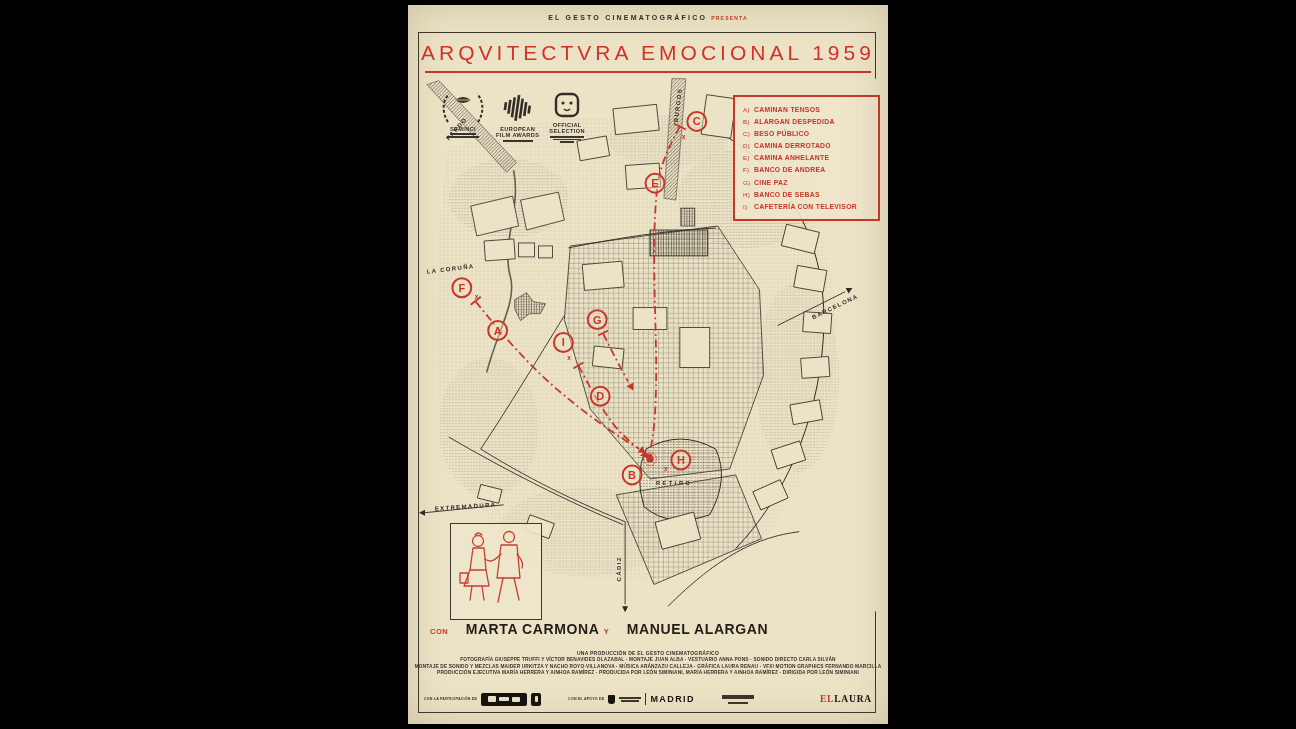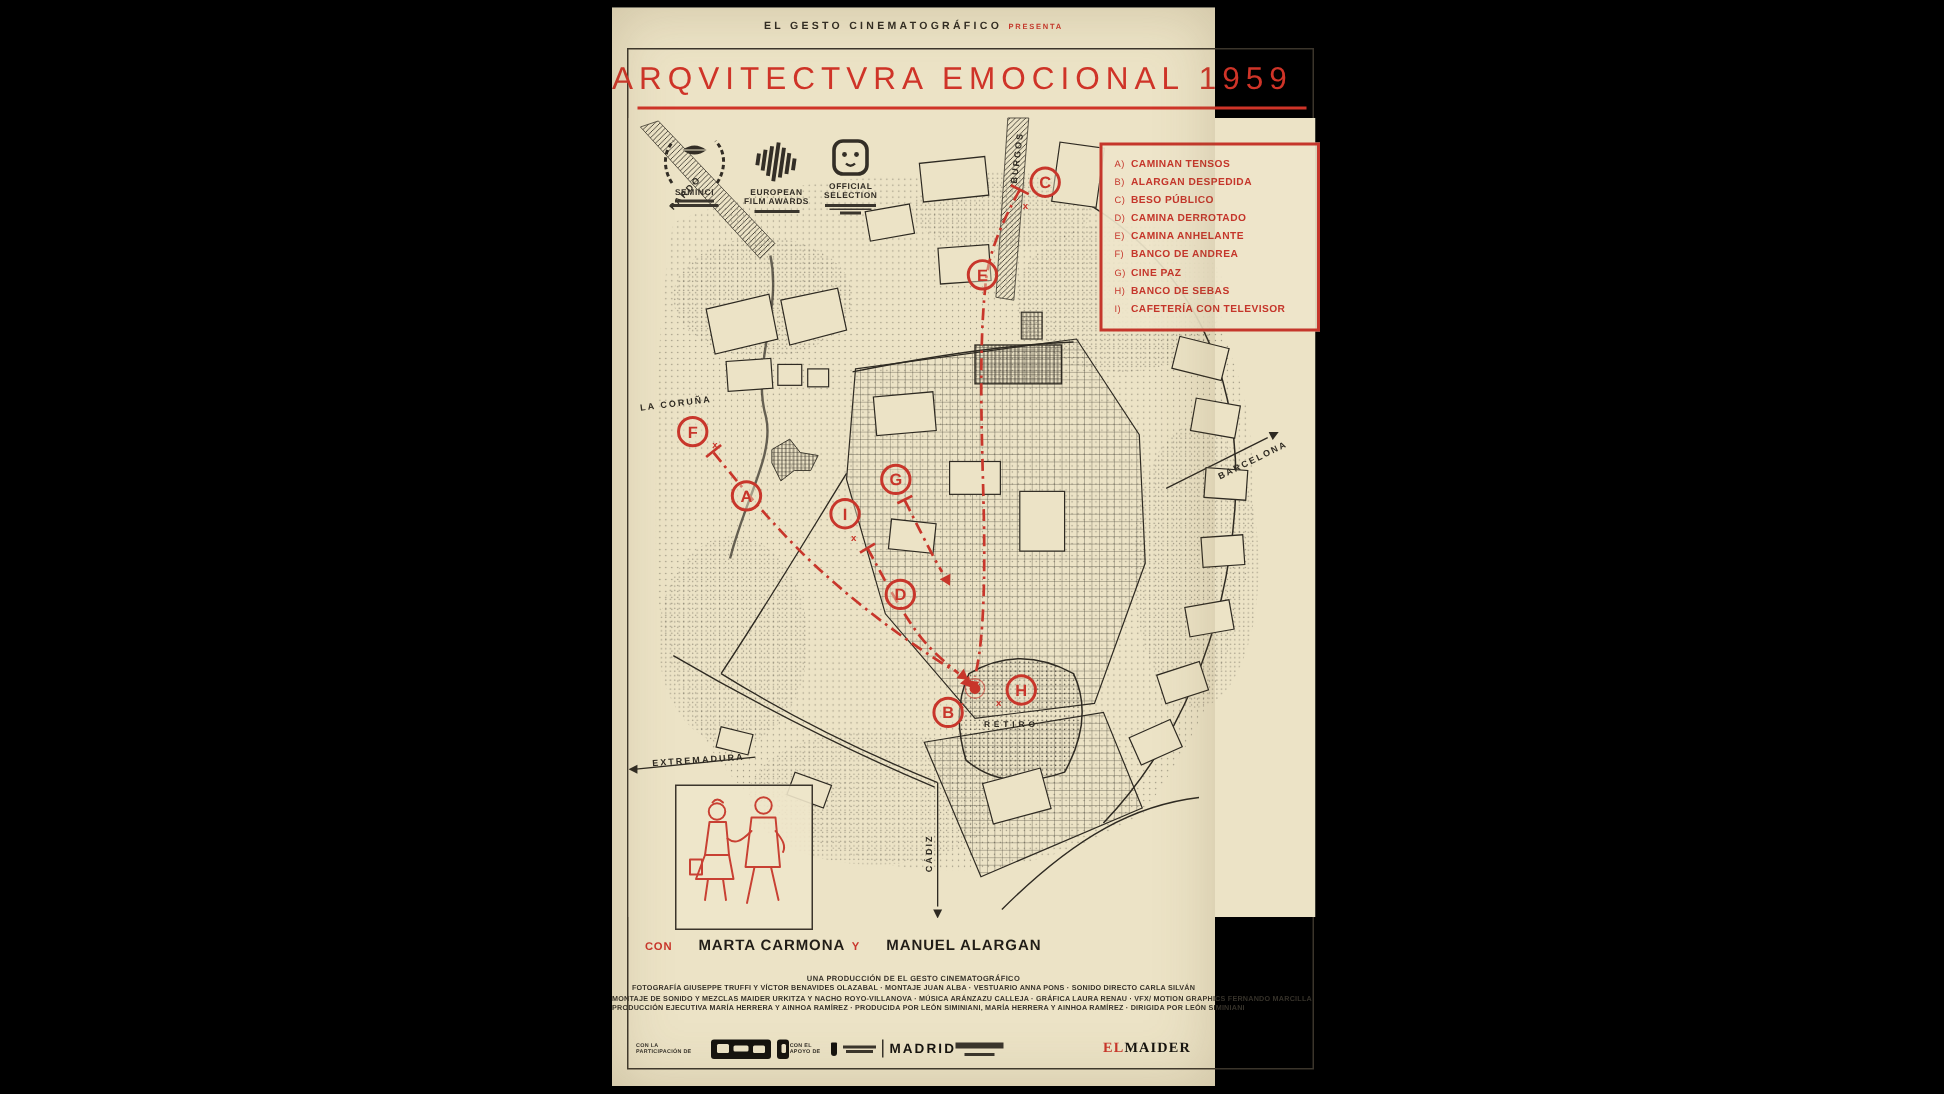--- a/index.html
+++ b/index.html
@@ -1,35 +1,35 @@
 <!DOCTYPE html>
 <html><head>
 <meta charset="utf-8">
 <style>
   html,body{margin:0;padding:0;background:#000;}
   .stage{position:relative;width:1296px;height:729px;background:#000;overflow:hidden;font-family:"Liberation Sans",sans-serif;}
-  .poster{position:absolute;left:408px;top:5px;width:402px;height:719px;background:#ece3c6;box-shadow:0 0 22px rgba(0,0,0,.65);}
+  .poster{position:absolute;left:408px;top:5px;width:480px;height:719px;background:#ece3c6;box-shadow:0 0 22px rgba(0,0,0,.65);}
   .paper-vignette{position:absolute;inset:0;box-shadow:inset 0 0 40px rgba(120,100,60,.25);pointer-events:none;}
   .topstrip{position:absolute;left:0;top:9px;width:100%;text-align:center;font-size:7px;letter-spacing:2.2px;color:#2e2a22;font-weight:700;}
   .topstrip .presents{color:#c9362b;font-size:5px;letter-spacing:1.2px;font-weight:700;}
   .frame{position:absolute;left:10px;top:27px;width:458px;height:681px;border:1.6px solid #3b352b;box-sizing:border-box;}
   .title{position:absolute;left:0;top:36px;width:100%;text-align:center;font-size:21px;letter-spacing:4px;color:#cf3428;font-weight:500;white-space:nowrap;}
   .title-rule{position:absolute;left:17px;top:66px;width:446px;height:2.2px;background:#cf3428;}
   .mapwrap{position:absolute;left:11px;top:73px;width:458px;height:534px;}
   .laurels{position:absolute;left:32px;top:86px;display:flex;gap:10px;align-items:flex-start;}
   .laurel{display:flex;flex-direction:column;align-items:center;color:#332e26;}
   .laurel .lab{font-size:5.6px;font-weight:700;letter-spacing:.4px;text-align:center;line-height:6.4px;margin-top:1px;white-space:pre-line;}
   .bar{background:#3a352c;height:1.8px;margin:1px auto 0;}
   .legend{position:absolute;left:325px;top:90px;width:147px;box-sizing:border-box;border:2px solid #c5362b;background:rgba(238,229,202,.92);padding:7px 6px 6px 8px;}
   .l-row{font-size:6.8px;line-height:12.1px;color:#c5362b;font-weight:700;letter-spacing:.3px;white-space:nowrap;}
   .l-key{display:inline-block;width:11px;font-weight:400;font-size:6.2px;}
   .couple{position:absolute;left:42px;top:518px;width:92px;height:97px;border:1.4px solid #3b352b;background:rgba(238,229,202,.9);box-sizing:border-box;}
   .starring{position:absolute;left:22px;top:615px;white-space:nowrap;}
   .starring .pre{color:#c9362b;font-size:7.5px;font-weight:700;letter-spacing:.5px;}
-  .starring .nm{color:#211d17;font-size:10px;font-weight:700;letter-spacing:.6px;padding-left:13px;}
+  .starring .nm{color:#211d17;font-size:14px;font-weight:700;letter-spacing:.6px;padding-left:13px;}
   .credits{position:absolute;left:0;top:645px;width:100%;text-align:center;color:#36322a;}
   .credits .c0{font-size:5px;font-weight:700;letter-spacing:.25px;line-height:7px;}
   .credits .cl{font-size:4.8px;font-weight:600;letter-spacing:.15px;line-height:6.6px;white-space:nowrap;}
   .footer{position:absolute;left:16px;right:16px;top:684px;height:20px;display:flex;align-items:center;justify-content:space-between;}
   .fgrp{display:flex;align-items:center;gap:4px;}
   .tiny{font-size:3.6px;color:#36322a;font-weight:600;letter-spacing:.2px;}
   .blackbox{background:#14120e;border-radius:2px;display:flex;align-items:center;justify-content:center;gap:3px;}
   .bb-glyph{background:#ece3c6;border-radius:1px;}
   .shield{width:7px;height:9px;background:#14120e;border-radius:1px 1px 3px 3px;}
   .divider{width:1px;height:12px;background:#36322a;}
@@ -315,19 +315,19 @@
         </div>
         <div class="divider"></div>
         <span class="madrid">MADRID</span>
       </div>
       <div class="fgrp">
         <div class="fest">
           <div class="bar" style="width:32px;height:4px"></div>
           <div class="bar" style="width:20px;height:2.5px"></div>
         </div>
         <div style="width:58px"></div>
-        <span class="brand"><span class="el">EL</span><span class="gesto">MAIDER</span></span>
+        <span class="brand"><span class="el">EL</span><span class="gesto">LAURA</span></span>
       </div>
     </div>
 
     <div class="paper-vignette"></div>
   </div>
 </div>
 
 </body></html>

